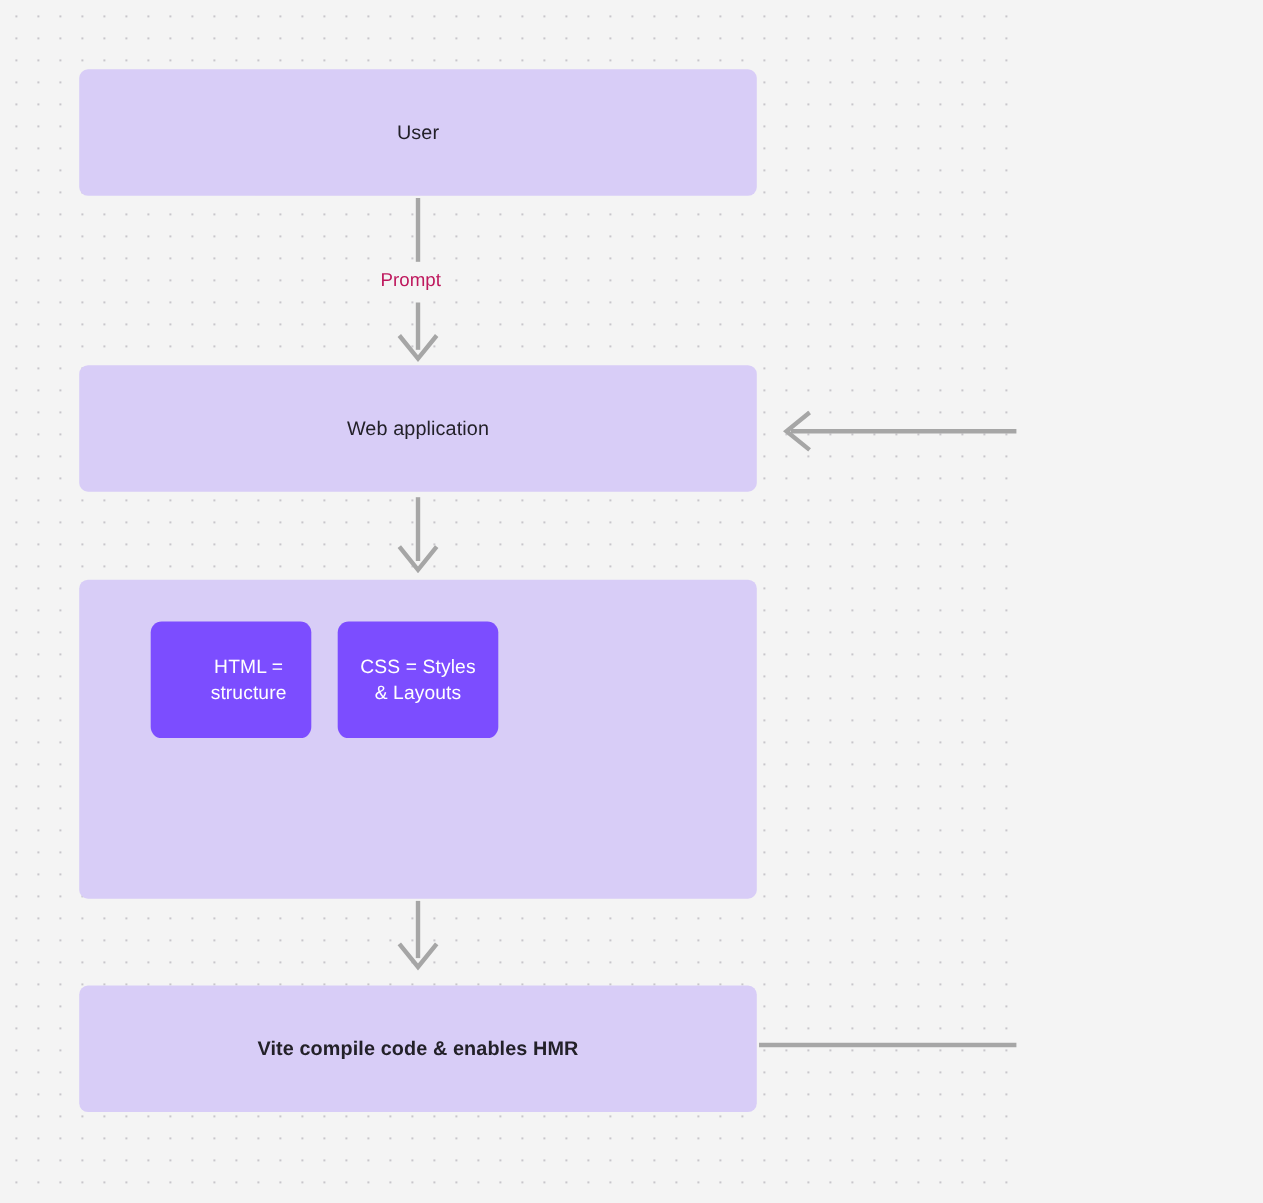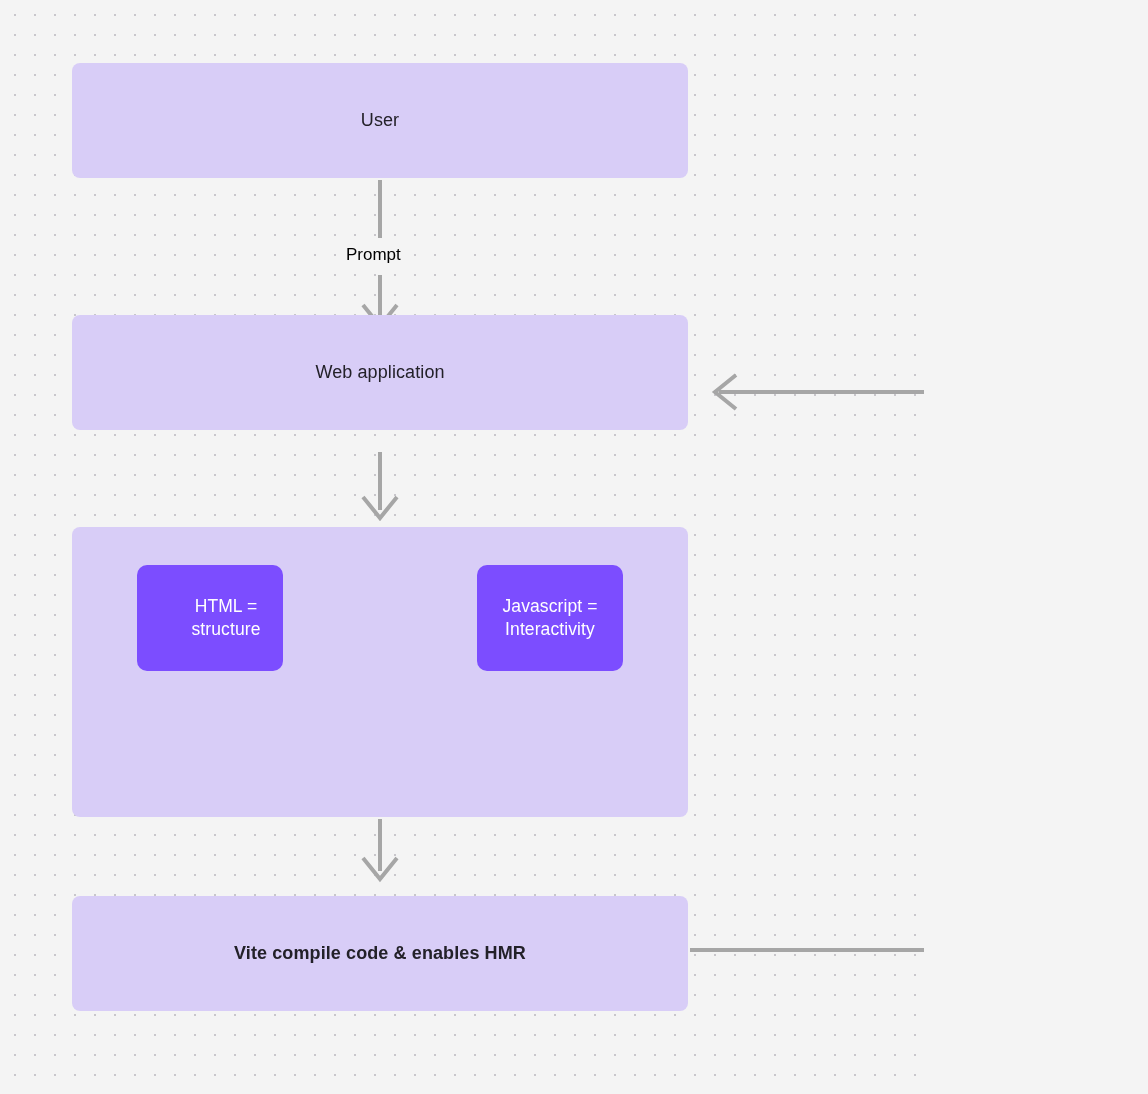--- a/index.html
+++ b/index.html
@@ -50,29 +50,29 @@
     letter-spacing: 0.1px;
     text-align: center;
     white-space: pre-line;
   }
   .node-violet .node-label {
     font-size: 17.5px;
   }
   .edge-label {
     position: absolute;
     font-size: 17px;
-    color: #000000;
+    color: #be185d;
     background: #f4f4f4;
     padding: 0 6px;
     white-space: nowrap;
   }
 
   
   #node-user        { left: 72px;  top: 63px;  width: 616px; height: 115px; }
-  #node-webapp      { left: 72px;  top: 315px; width: 616px; height: 115px; }
+  #node-webapp      { left: 72px;  top: 332px; width: 616px; height: 115px; }
   #node-react       { left: 72px;  top: 527px; width: 616px; height: 290px; }
   #node-vite        { left: 72px;  top: 896px; width: 616px; height: 115px; font-weight: bold; }
   #node-render      { left: 903px; top: 617px; width: 189px; height: 109px; }
 
   #node-html        { left: 137px; top: 565px; width: 146px; height: 106px; padding-left: 32px; }
   #node-css         { left: 307px; top: 565px; width: 146px; height: 106px; }
   #node-js          { left: 477px; top: 565px; width: 146px; height: 106px; }
   #label-prompt        { left: 340px; top: 245px; }
 </style>
 </head>
@@ -126,25 +126,25 @@
 
   <div class="node node-lavender" id="node-react">
     
   </div>
 
   <div class="node node-violet" id="node-html">
     <span class="node-label">HTML =
 structure</span>
   </div>
 
+  <div class="node node-violet" id="node-css">
+    <span class="node-label">CSS = Styles
+&amp; Layouts</span>
+  </div>
 
-  <div class="node node-violet" id="node-js">
-    <span class="node-label">Javascript =
-Interactivity</span>
-  </div>
 
   <div class="node node-lavender" id="node-vite">
     <span class="node-label">Vite compile code &amp; enables HMR</span>
   </div>
 
 
   <div class="edge-label" id="label-prompt">Prompt</div>
 
 </div>
 

